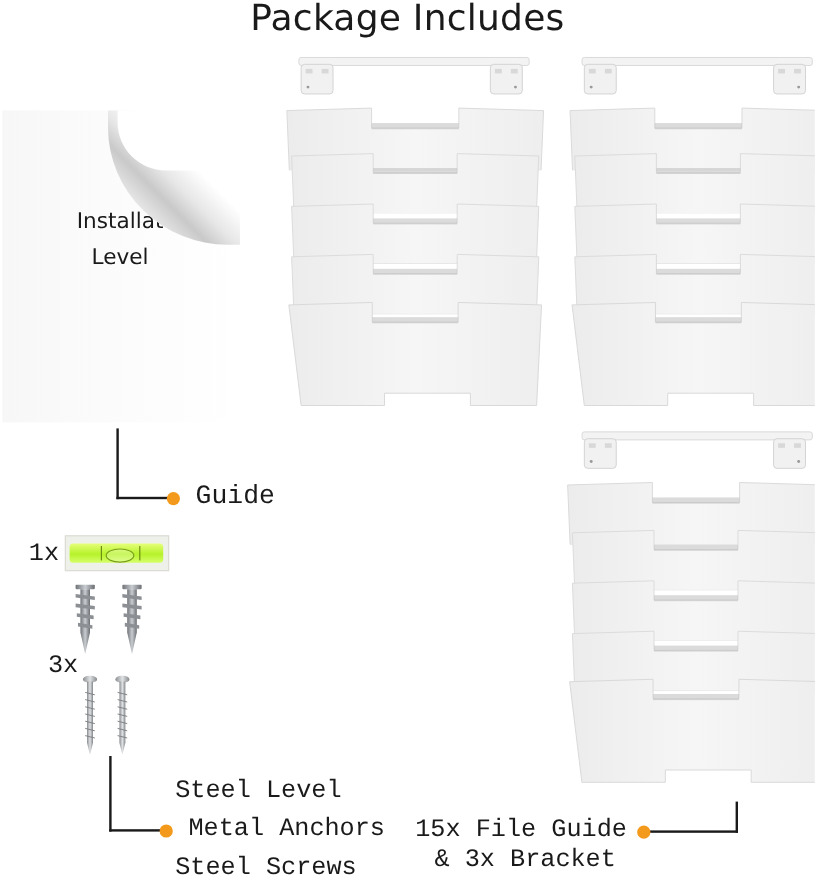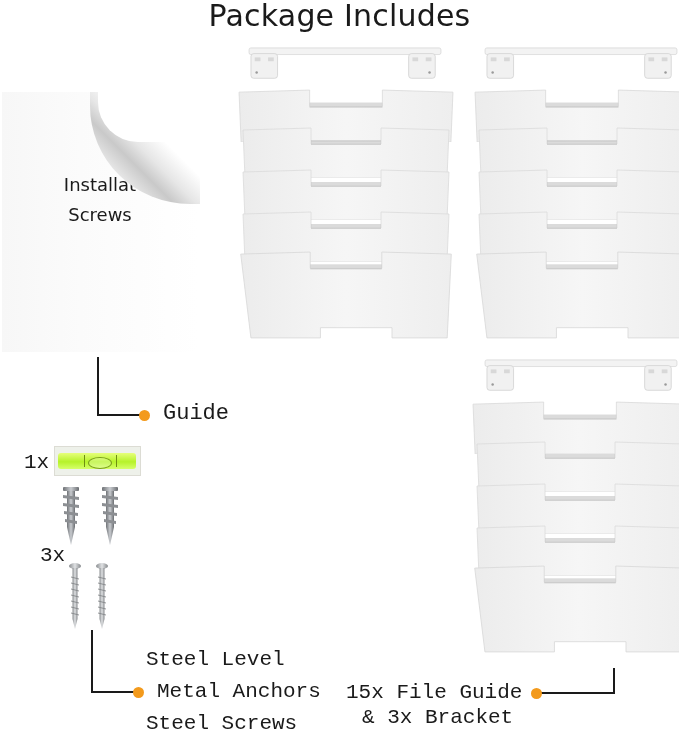--- a/index.html
+++ b/index.html
@@ -34,21 +34,21 @@
   .holder-stack { width: 230px; }
 </style>
 </head>
 <body>
 
 <div class="abs title">Package Includes</div>
 
 <div class="abs manual"></div>
 <div class="abs manual-text">
   <span>Installat</span>
-  <span>Screws</span>
+  <span>Level</span>
 </div>
 <div class="abs curl"></div>
 <div class="abs curl-mask"></div>
 
 <div class="abs line" style="left:97px;top:357px;width:2px;height:59px;"></div>
 <div class="abs line" style="left:97px;top:414px;width:44px;height:2px;"></div>
 <div class="abs dot" style="left:139px;top:410px;"></div>
 <div class="abs label" style="left:163px;top:401px;font-size:22px;">Guide</div>
 
 <div class="abs label" style="left:24px;top:450px;">1x</div>

